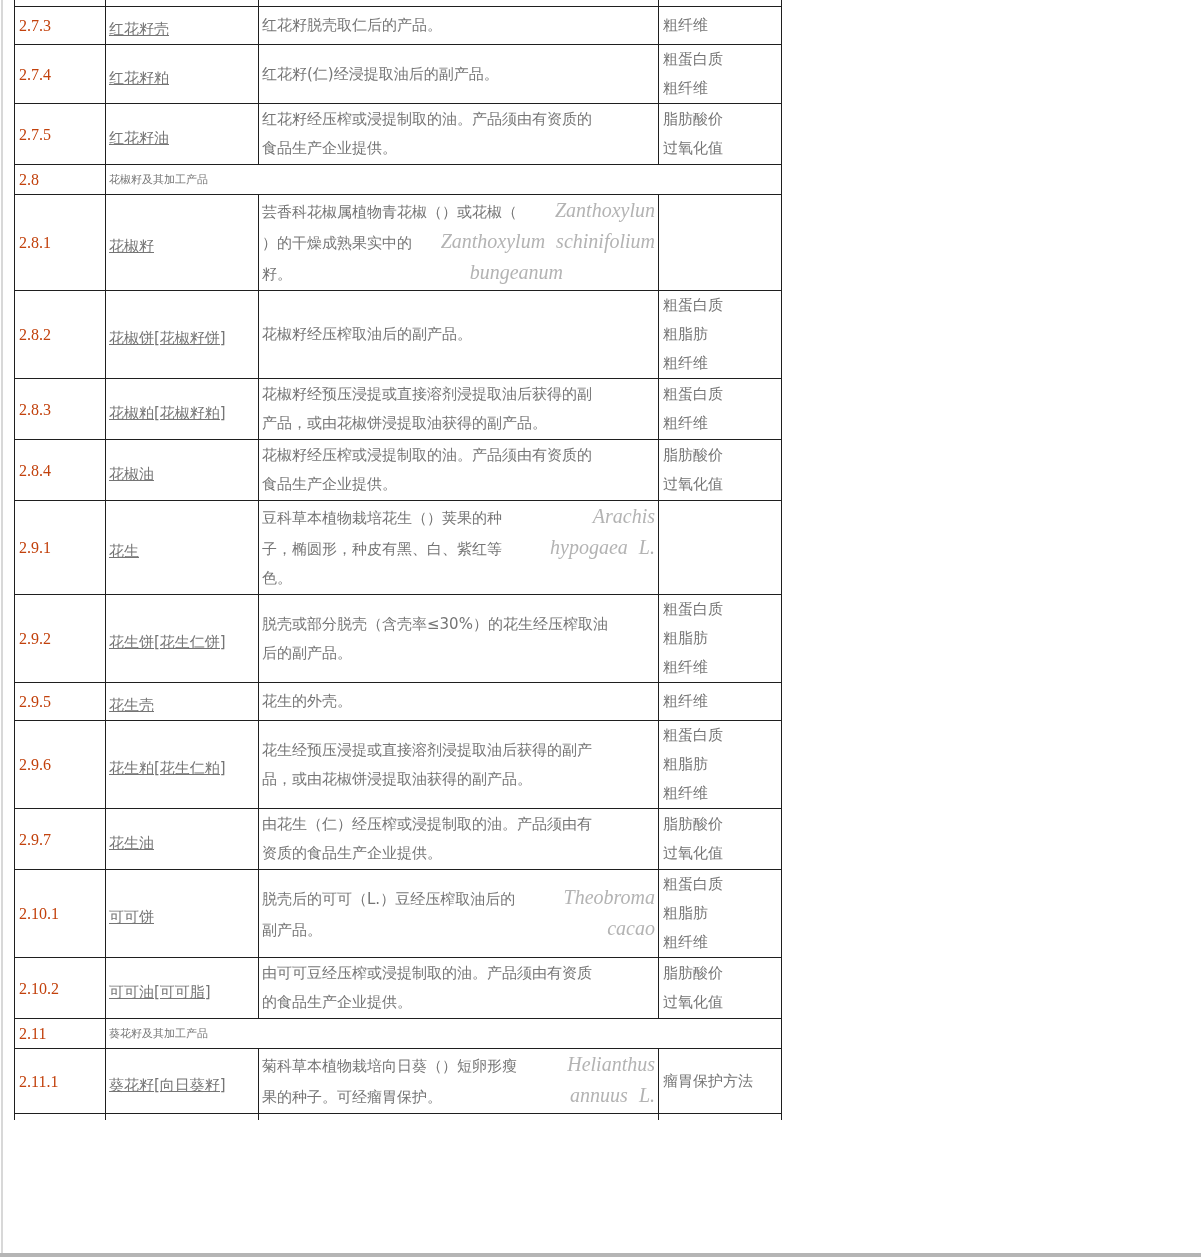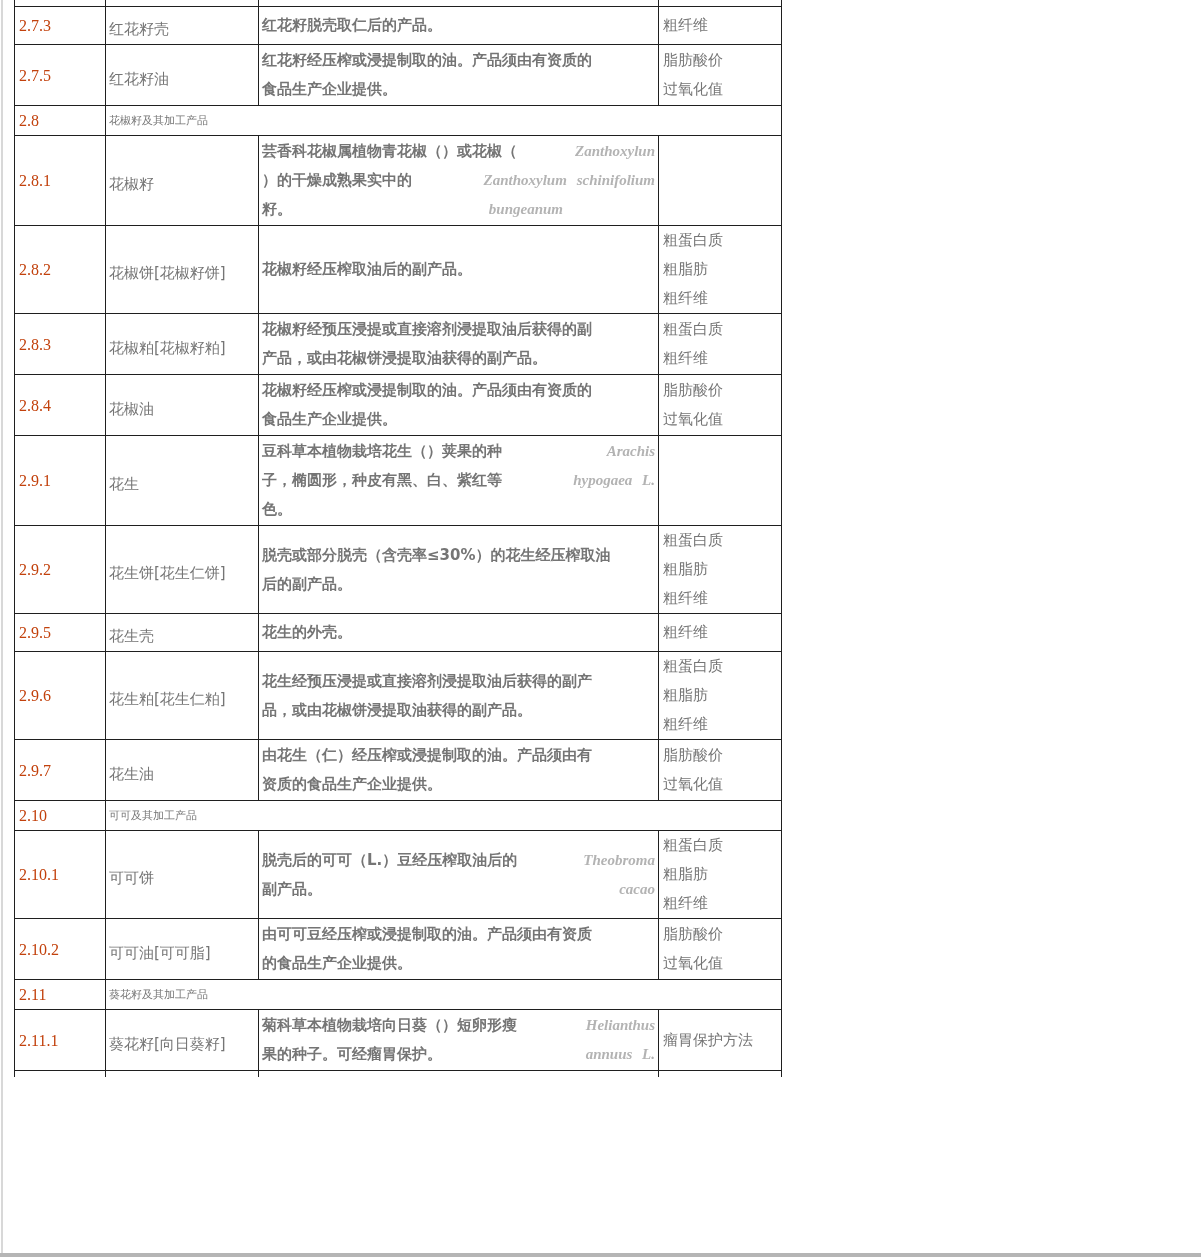--- a/index.html
+++ b/index.html
@@ -54,43 +54,43 @@
     font-size: 16px;
     line-height: 29px;
     color: #c2410c;
     padding: 0 0 0 4px;
     white-space: nowrap;
   }
   .name {
     font-size: 15px;
     line-height: 29px;
     padding: 8px 2px 0 3px;
+    text-decoration: underline;
   }
   .section-title {
     font-size: 11px;
     line-height: 29px;
     padding: 0 2px 0 3px;
   }
   .desc {
     font-size: 15px;
     padding: 1px 3px;
-    font-weight: bold;
   }
   .desc-line {
     display: flex;
     align-items: baseline;
     justify-content: space-between;
     line-height: 29px;
     white-space: nowrap;
   }
   .desc-line .cn { flex: 0 1 auto; }
   .latin {
     font-family: "Liberation Serif", "DejaVu Serif", serif;
     font-style: italic;
-    font-size: 15px;
+    font-size: 20px;
     color: #b3b3b3;
     margin-left: auto;
     word-spacing: 6px;
     white-space: nowrap;
   }
   .latin-mid { margin-right: 92px; }
   .ind {
     font-size: 15px;
     padding: 0 8px 0 4px;
   }
@@ -121,20 +121,33 @@
         <td class="desc">
           <div class="desc-line">
             <span class="cn">红花籽脱壳取仁后的产品。</span>
           </div>
         </td>
         <td class="ind">
           <div class="ind-line">粗纤维</div>
         </td>
       </tr>
       <tr>
+        <td class="num">2.7.4</td>
+        <td class="name">红花籽粕</td>
+        <td class="desc">
+          <div class="desc-line">
+            <span class="cn">红花籽(仁)经浸提取油后的副产品。</span>
+          </div>
+        </td>
+        <td class="ind">
+          <div class="ind-line">粗蛋白质</div>
+          <div class="ind-line">粗纤维</div>
+        </td>
+      </tr>
+      <tr>
         <td class="num">2.7.5</td>
         <td class="name">红花籽油</td>
         <td class="desc">
           <div class="desc-line">
             <span class="cn">红花籽经压榨或浸提制取的油。产品须由有资质的</span>
           </div>
           <div class="desc-line">
             <span class="cn">食品生产企业提供。</span>
           </div>
         </td>
@@ -286,24 +299,20 @@
           <div class="desc-line">
             <span class="cn">资质的食品生产企业提供。</span>
           </div>
         </td>
         <td class="ind">
           <div class="ind-line">脂肪酸价</div>
           <div class="ind-line">过氧化值</div>
         </td>
       </tr>
       <tr>
-        <td class="num">2.10</td>
-        <td class="section-title" colspan="3">可可及其加工产品</td>
-      </tr>
-      <tr>
         <td class="num">2.10.1</td>
         <td class="name">可可饼</td>
         <td class="desc">
           <div class="desc-line">
             <span class="cn">脱壳后的可可（L.）豆经压榨取油后的</span>
             <span class="latin">Theobroma</span>
           </div>
           <div class="desc-line">
             <span class="cn">副产品。</span>
             <span class="latin">cacao</span>

